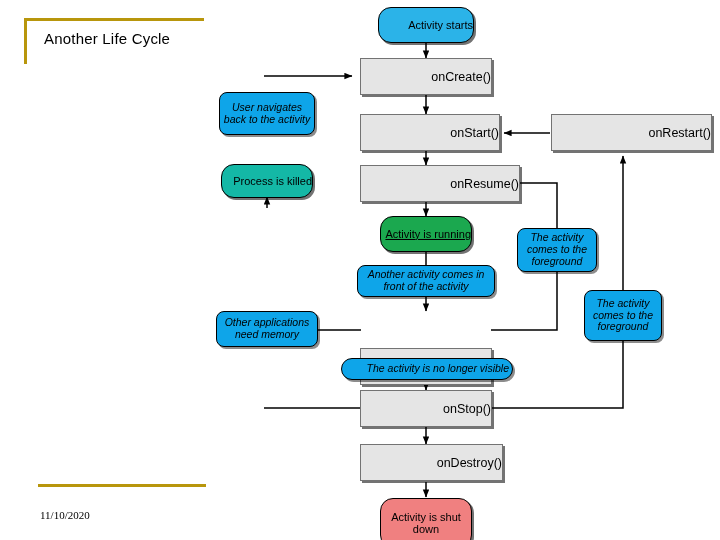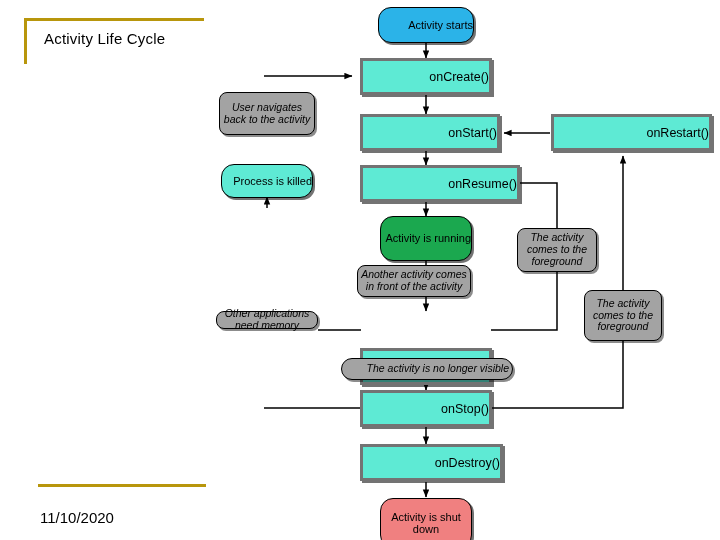--- a/index.html
+++ b/index.html
@@ -42,22 +42,23 @@
     left: 38px;
     top: 484px;
     width: 168px;
     height: 3px;
     background: #B8960C;
   }
   #footer-date {
     position: absolute;
     left: 40px;
     top: 509px;
-    font-size: 15px;
+    font-size: 11px;
     color: #000000;
+    font-family: Liberation Serif, serif;
   }
 
   
   #diagram {
     position: absolute;
     left: 0;
     top: 0;
     width: 720px;
     height: 540px;
   }
@@ -76,58 +77,58 @@
     display: flex;
     align-items: center;
     justify-content: flex-end;
     text-align: center;
     color: #000000;
     line-height: 1.12;
   }
 
   
   .method {
-    background: #5eead4;
-    border: 3px solid #737373;
+    background: #e5e5e5;
+    border: 1px solid #737373;
     box-shadow: 2px 2px 0 rgba(0,0,0,0.55);
     font-size: 12.5px;
     padding-left: 32px;
   }
 
   
   .capsule {
     border: 1px solid #000000;
     border-radius: 13px;
     box-shadow: 2px 2px 0 rgba(0,0,0,0.55);
     font-size: 11px;
   }
   .capsule.start  { background: #2BB3E8; }
-  .capsule.killed { background: #5eead4; }
+  .capsule.killed { background: #14b8a6; }
   .capsule.run    { background: #1BA84F; }
   .capsule.shut   { background: #F08080; }
 
   
   .note {
-    background: #a3a3a3;
+    background: #0ea5e9;
     border: 1px solid #000000;
     border-radius: 8px;
     box-shadow: 2px 2px 0 rgba(0,0,0,0.45);
     font-style: italic;
     font-size: 10.5px;
     padding: 1px 3px;
   }
   .note.pill {
     border-radius: 12px;
   }
 </style>
 </head>
 <body>
 
 <div id="title-block"></div>
-<div id="page-title">Activity Life Cycle</div>
+<div id="page-title">Another Life Cycle</div>
 
 <div id="diagram">
 
   <svg id="wires" viewBox="0 0 720 540">
     <defs>
       <marker id="ah" markerWidth="9" markerHeight="9" refX="7.6" refY="3.2" orient="auto" markerUnits="userSpaceOnUse">
         <path d="M0,0 L8,3.2 L0,6.4 z" fill="#000"></path>
       </marker>
     </defs>
     <g stroke="#000" stroke-width="1.5" fill="none">
@@ -193,37 +194,37 @@
   </div>
 
   <div class="node capsule killed" style="left:221px; top:164px; width:92px; height:34px;">
     <span>Process is killed</span>
   </div>
 
   <div class="node method" style="left:360px; top:165px; width:160px; height:37px;">
     <span>onResume()</span>
   </div>
 
-  <div class="node capsule run" style="left:380px; top:216px; width:92px; height:45px;">
+  <div class="node capsule run" style="left:380px; top:216px; width:92px; height:36px;text-decoration:underline;">
     <span>Activity is running</span>
   </div>
 
-  <div class="node note" style="left:357px; top:265px; width:114px; height:32px;">
+  <div class="node note" style="left:357px; top:265px; width:138px; height:32px;">
     <span>Another activity comes in front of the activity</span>
   </div>
 
   <div class="node note" style="left:517px; top:228px; width:80px; height:44px;">
     <span>The activity comes to the foreground</span>
   </div>
 
   <div class="node note" style="left:584px; top:290px; width:78px; height:51px;">
     <span>The activity comes to the foreground</span>
   </div>
 
-  <div class="node note" style="left:216px; top:311px; width:102px; height:18px;">
+  <div class="node note" style="left:216px; top:311px; width:102px; height:36px;">
     <span>Other applications need memory</span>
   </div>
 
   <div class="node method" style="left:360px; top:311px; width:132px; height:37px;margin-top:37px;">
     <span>onPause()</span>
   </div>
 
   <div class="node note pill" style="left:341px; top:358px; width:172px; height:22px;">
     <span>The activity is no longer visible</span>
   </div>

